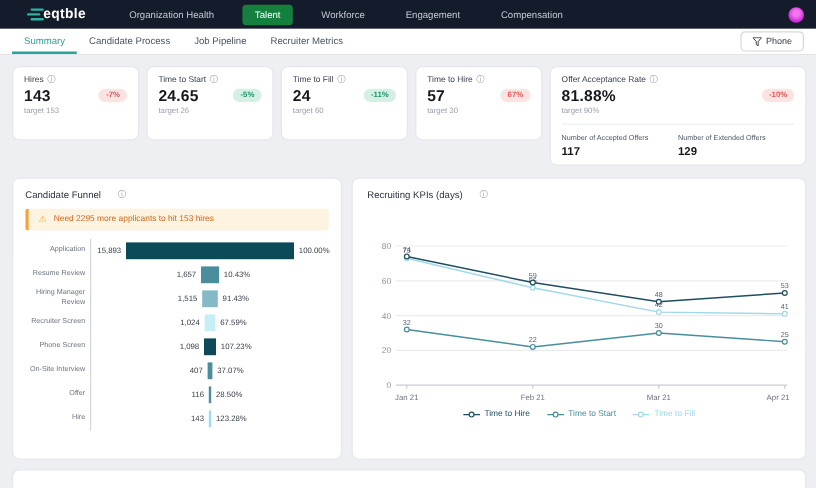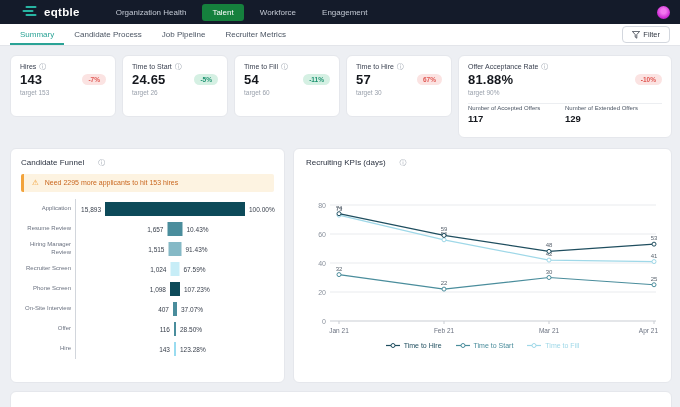--- a/index.html
+++ b/index.html
@@ -1,28 +1,28 @@
 <!DOCTYPE html>
 <html><head>
 <meta charset="utf-8">
 <style>
   * { box-sizing: border-box; margin: 0; padding: 0; }
   html,body { width:680px; height:407px; overflow:hidden; }
   body { background:#edeff3; font-family:"Liberation Sans", sans-serif; color:#1f2530; }
 
   
   .navbar { height:24px; background:#141b2a; display:flex; align-items:center; padding:0 10px; }
-  .brand { display:flex; align-items:flex-start; gap:9px; margin-left:14px; margin-right:26px; cursor:pointer; }
+  .brand { display:flex; align-items:center; gap:1px; margin-left:14px; margin-right:26px; cursor:pointer; }
   .logo { display:flex; flex-direction:column; gap:1.5px; }
   .logo i { display:block; width:11px; height:2.4px; background:#28b5a3; border-radius:2px; }
   .logo i:nth-child(1){ transform:translateX(1.5px);}
   .logo i:nth-child(2){ transform:translateX(-1.5px);}
   .logo i:nth-child(3){ transform:translateX(1.5px);}
   .brand-name { color:#ffffff; font-weight:bold; font-size:11.5px; letter-spacing:.3px; }
-  .nav-items { display:flex; align-items:center; gap:6px;justify-content:flex-end; }
+  .nav-items { display:flex; align-items:center; gap:14px;justify-content:flex-end; }
   .nav-item { font-size:8px; color:#c3c9d4; padding:4px 10px; border-radius:3px; cursor:pointer; white-space:nowrap; }
   .nav-item.active { background:#15803d; color:#ffffff; }
   .avatar { margin-left:auto; width:13px; height:13px; border-radius:50%;
             background: radial-gradient(circle at 50% 40%, #f277ee 25%, #cf2bd6 65%, #a21caf 100%);
             cursor:pointer; }
 
   
   .tabs-row { height:22px; background:#ffffff; border-bottom:1px solid #e3e5ea; display:flex; align-items:center; padding:0 10px; }
   .tabs { display:flex; height:100%; }
   .tab { font-size:8px; color:#4b5563; padding:0 10px; display:flex; align-items:center; cursor:pointer; }
@@ -36,21 +36,21 @@
   .kcard { background:#fff; border:1px solid #e5e7ec; border-radius:6px; padding:7px 9px; width:106px; height:62px; }
   .kcard.wide { width:214px; height:83px; }
   .ktitle { display:flex; align-items:center; gap:3px; font-size:7px; color:#3a4150; }
   .info { color:#98a0ab; font-size:7px; line-height:1; cursor:pointer; }
   .kval-row { display:flex; align-items:center; justify-content:space-between; margin-top:2px; }
   .kval { font-size:13px; font-weight:bold; color:#15181e; letter-spacing:.2px; }
   .badge { font-size:6.5px; padding:2px 6px; border-radius:999px; font-weight:bold; }
   .badge.negative { background:#fbe3e2; color:#e05752; }
   .badge.positive { background:#d5f0e3; color:#1d9371; }
   .ktarget { font-size:6.5px; color:#9aa1ac; margin-top:2px; }
-  .ksub { border-top:1px solid #eceef1; margin-top:7px; padding-top:1px; display:flex; }
+  .ksub { border-top:1px solid #eceef1; margin-top:7px; padding-top:9px; display:flex; }
   .ksub-col { width:50%; }
   .ksub-label { font-size:6px; color:#4b5563; }
   .ksub-val { font-size:9.5px; font-weight:bold; color:#15181e; margin-top:2px; }
 
   
   .panels-row { display:flex; gap:8px; padding:10px 8px 0 10px; align-items:flex-start; }
   .panel { background:#fff; border:1px solid #e5e7ec; border-radius:6px; }
   .panel-title { display:flex; align-items:center; gap:14px; font-size:8px; color:#2b3240; }
   .funnel-panel { width:277px; height:235px; padding:9px 10px; }
   .kpis-panel { flex:1; height:235px; padding:9px 12px; }
@@ -86,36 +86,37 @@
           <i></i>
           <i></i>
         </span>
       <span class="brand-name">eqtble</span>
     </div>
     <nav class="nav-items" id="nav-items">
         <div class="nav-item">Organization Health</div>
         <div class="nav-item active">Talent</div>
         <div class="nav-item">Workforce</div>
         <div class="nav-item">Engagement</div>
+        <div class="nav-item">Compensation</div>
       </nav>
     <div class="avatar"></div>
   </header>
 
   <div class="tabs-row">
     <div class="tabs" id="tabs">
         <div class="tab active">Summary</div>
         <div class="tab">Candidate Process</div>
         <div class="tab">Job Pipeline</div>
         <div class="tab">Recruiter Metrics</div>
       </div>
     <button class="filter-btn">
       <svg width="8" height="8" viewBox="0 0 10 10">
         <path d="M0.5 0.5 H9.5 L6 4.5 V9 L4 7.6 V4.5 Z" fill="none" stroke="#333a45" stroke-width="1"></path>
       </svg>
-      <span>Filter</span>
+      <span>Phone</span>
     </button>
   </div>
 
   <main>
     <section class="kpi-row" id="kpi-row">
         <div class="kcard">
           <div class="ktitle">
             <span>Hires</span>
             <span class="info">ⓘ</span>
           </div>
@@ -135,21 +136,21 @@
             <span class="badge positive">-5%</span>
           </div>
           <div class="ktarget">target 26</div>
         </div>
         <div class="kcard">
           <div class="ktitle">
             <span>Time to Fill</span>
             <span class="info">ⓘ</span>
           </div>
           <div class="kval-row">
-            <span class="kval">54</span>
+            <span class="kval">24</span>
             <span class="badge positive">-11%</span>
           </div>
           <div class="ktarget">target 60</div>
         </div>
         <div class="kcard">
           <div class="ktitle">
             <span>Time to Hire</span>
             <span class="info">ⓘ</span>
           </div>
           <div class="kval-row">

